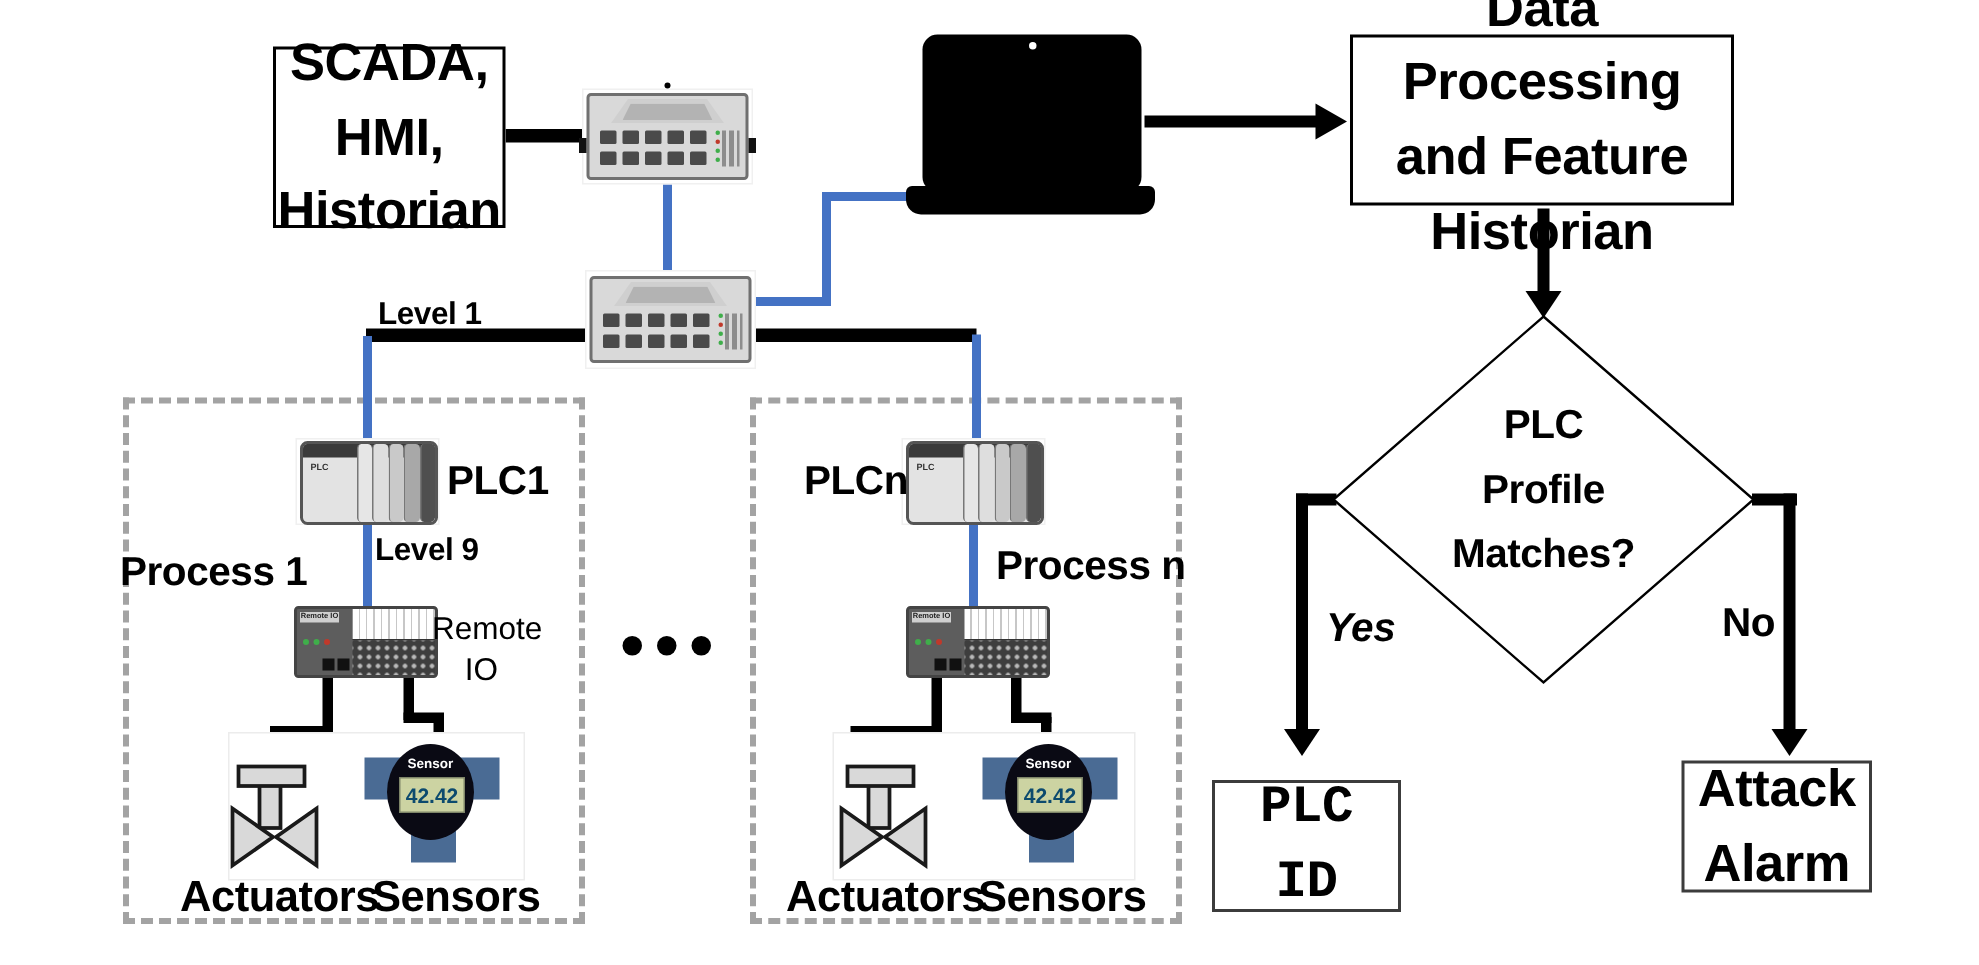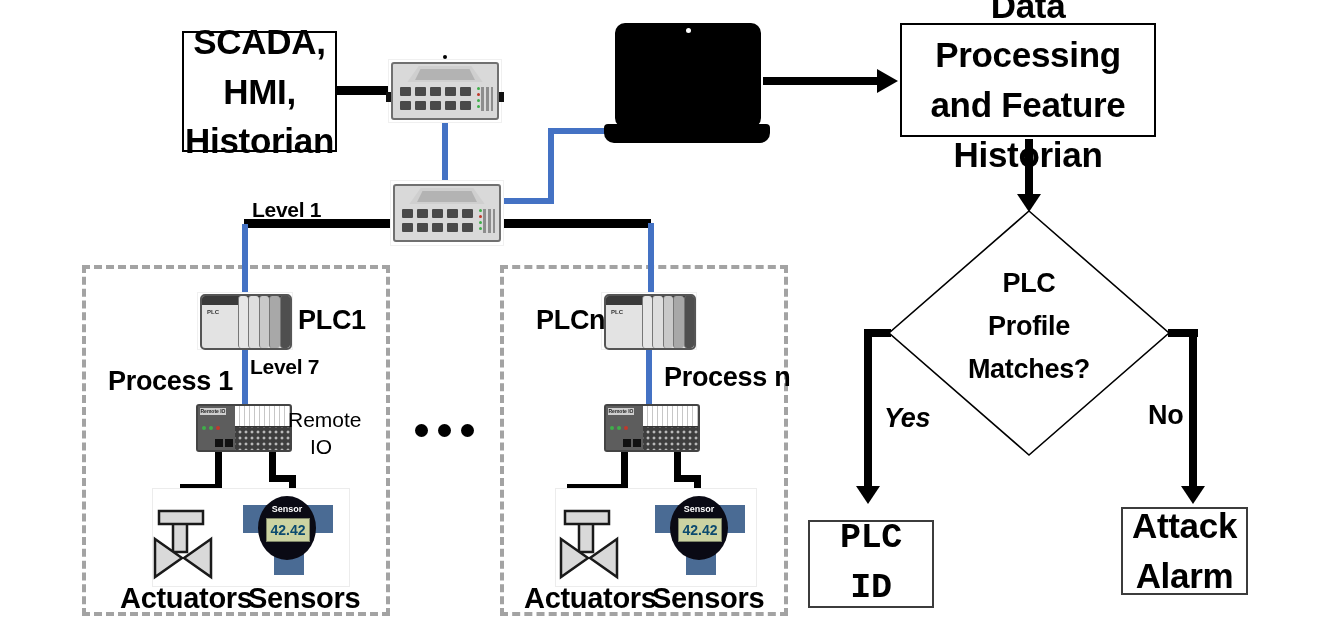--- a/index.html
+++ b/index.html
@@ -196,24 +196,24 @@
 
   <div class="rbox thin" style="left:808px;top:520px;width:122px;height:84px;font-family:Liberation Mono, monospace;">
     <span>PLC ID</span>
   </div>
   <div class="rbox thin" style="left:1121px;top:507px;width:123px;height:84px;">
     <span>Attack</span>
     <span>Alarm</span>
   </div>
 
   <div class="lbl f21" style="left:252px;top:198px;">Level 1</div>
-  <div class="lbl f21" style="left:250px;top:355px;">Level 7</div>
+  <div class="lbl f21" style="left:250px;top:355px;">Level 9</div>
 
   <div class="pgroup" style="left:82px;top:265px;width:300px;height:343px;"></div>
-  <div class="lbl f27" style="left:108px;top:366px;">Process 1</div>
+  <div class="lbl f27" style="left:80px;top:366px;">Process 1</div>
 
   <div class="devbg" style="left:197px;top:292px;width:94px;height:56px;"></div>
   <div class="plc" style="left:200px;top:294px;">
     <div class="plc-top"></div>
     <span class="plc-tag">PLC</span>
     <div class="plc-slats">
       <i style="background:#e6e6e6"></i>
         <i style="background:#dedede"></i>
         <i style="background:#c9c9c9"></i>
         <i style="background:#a8a8a8"></i>

